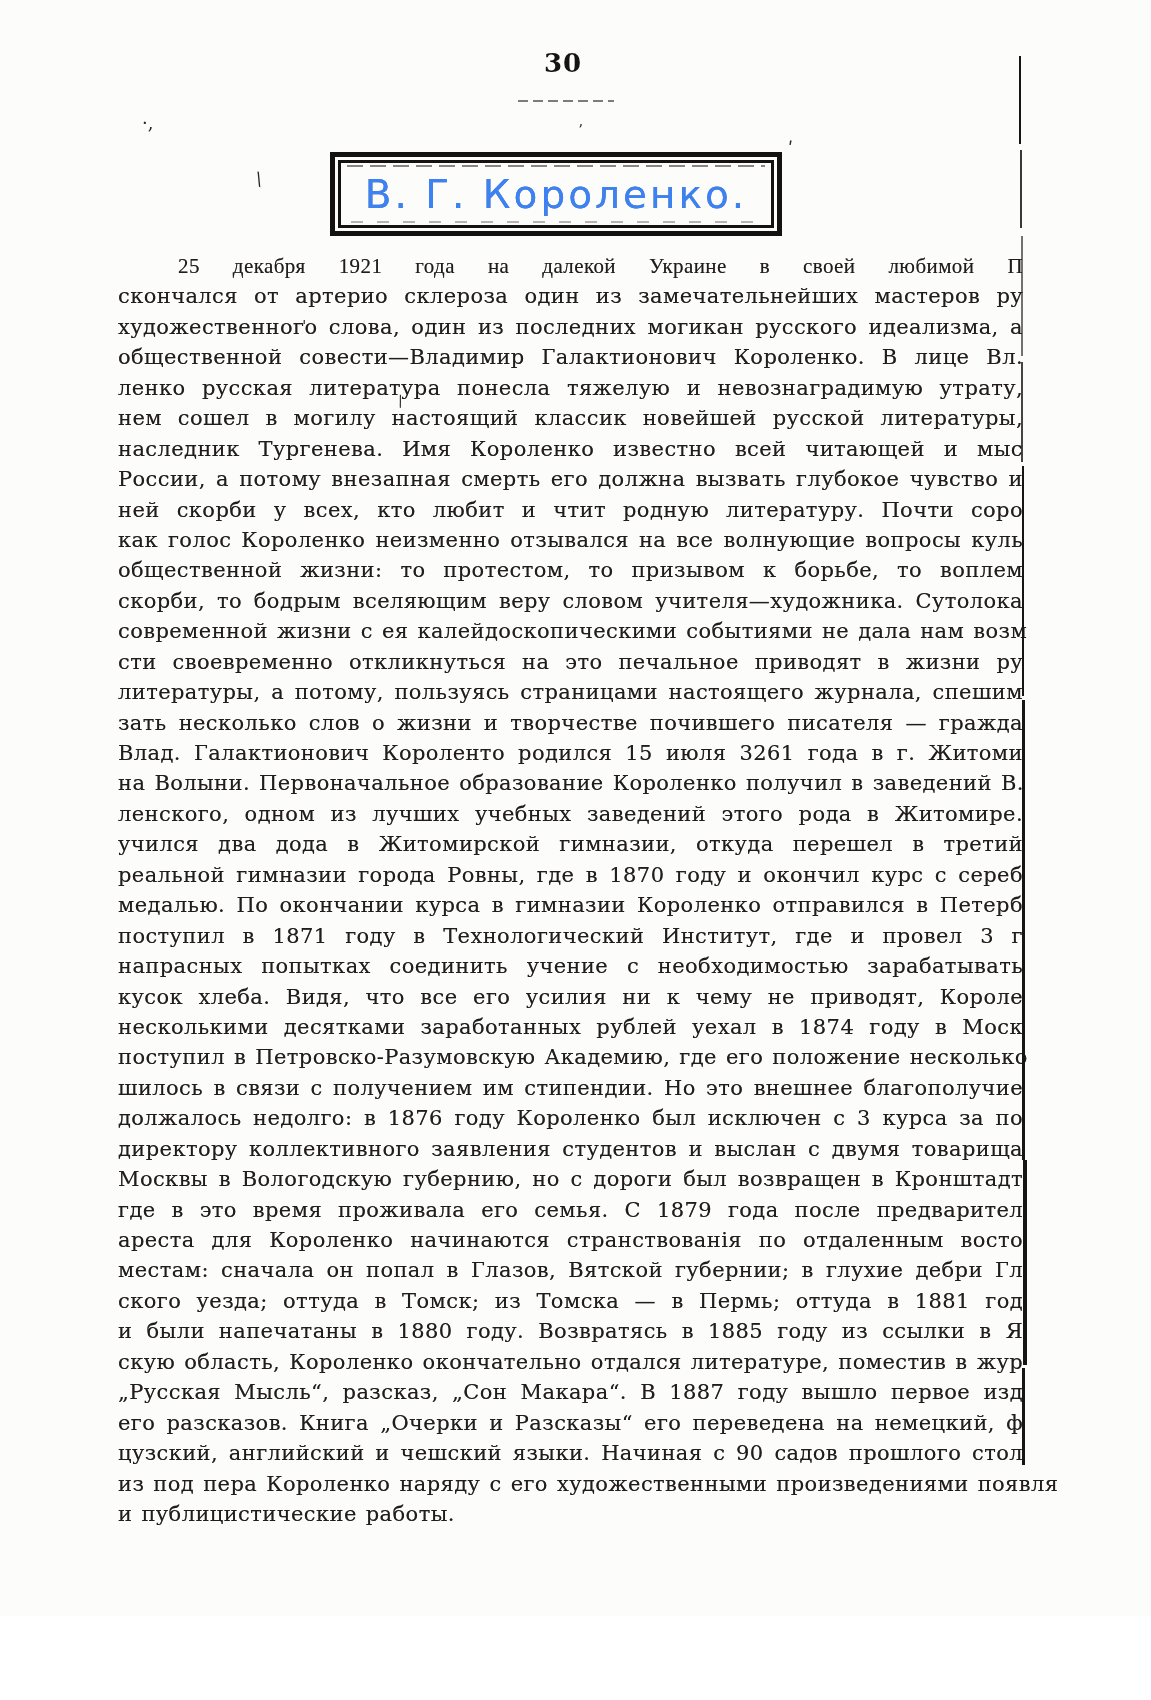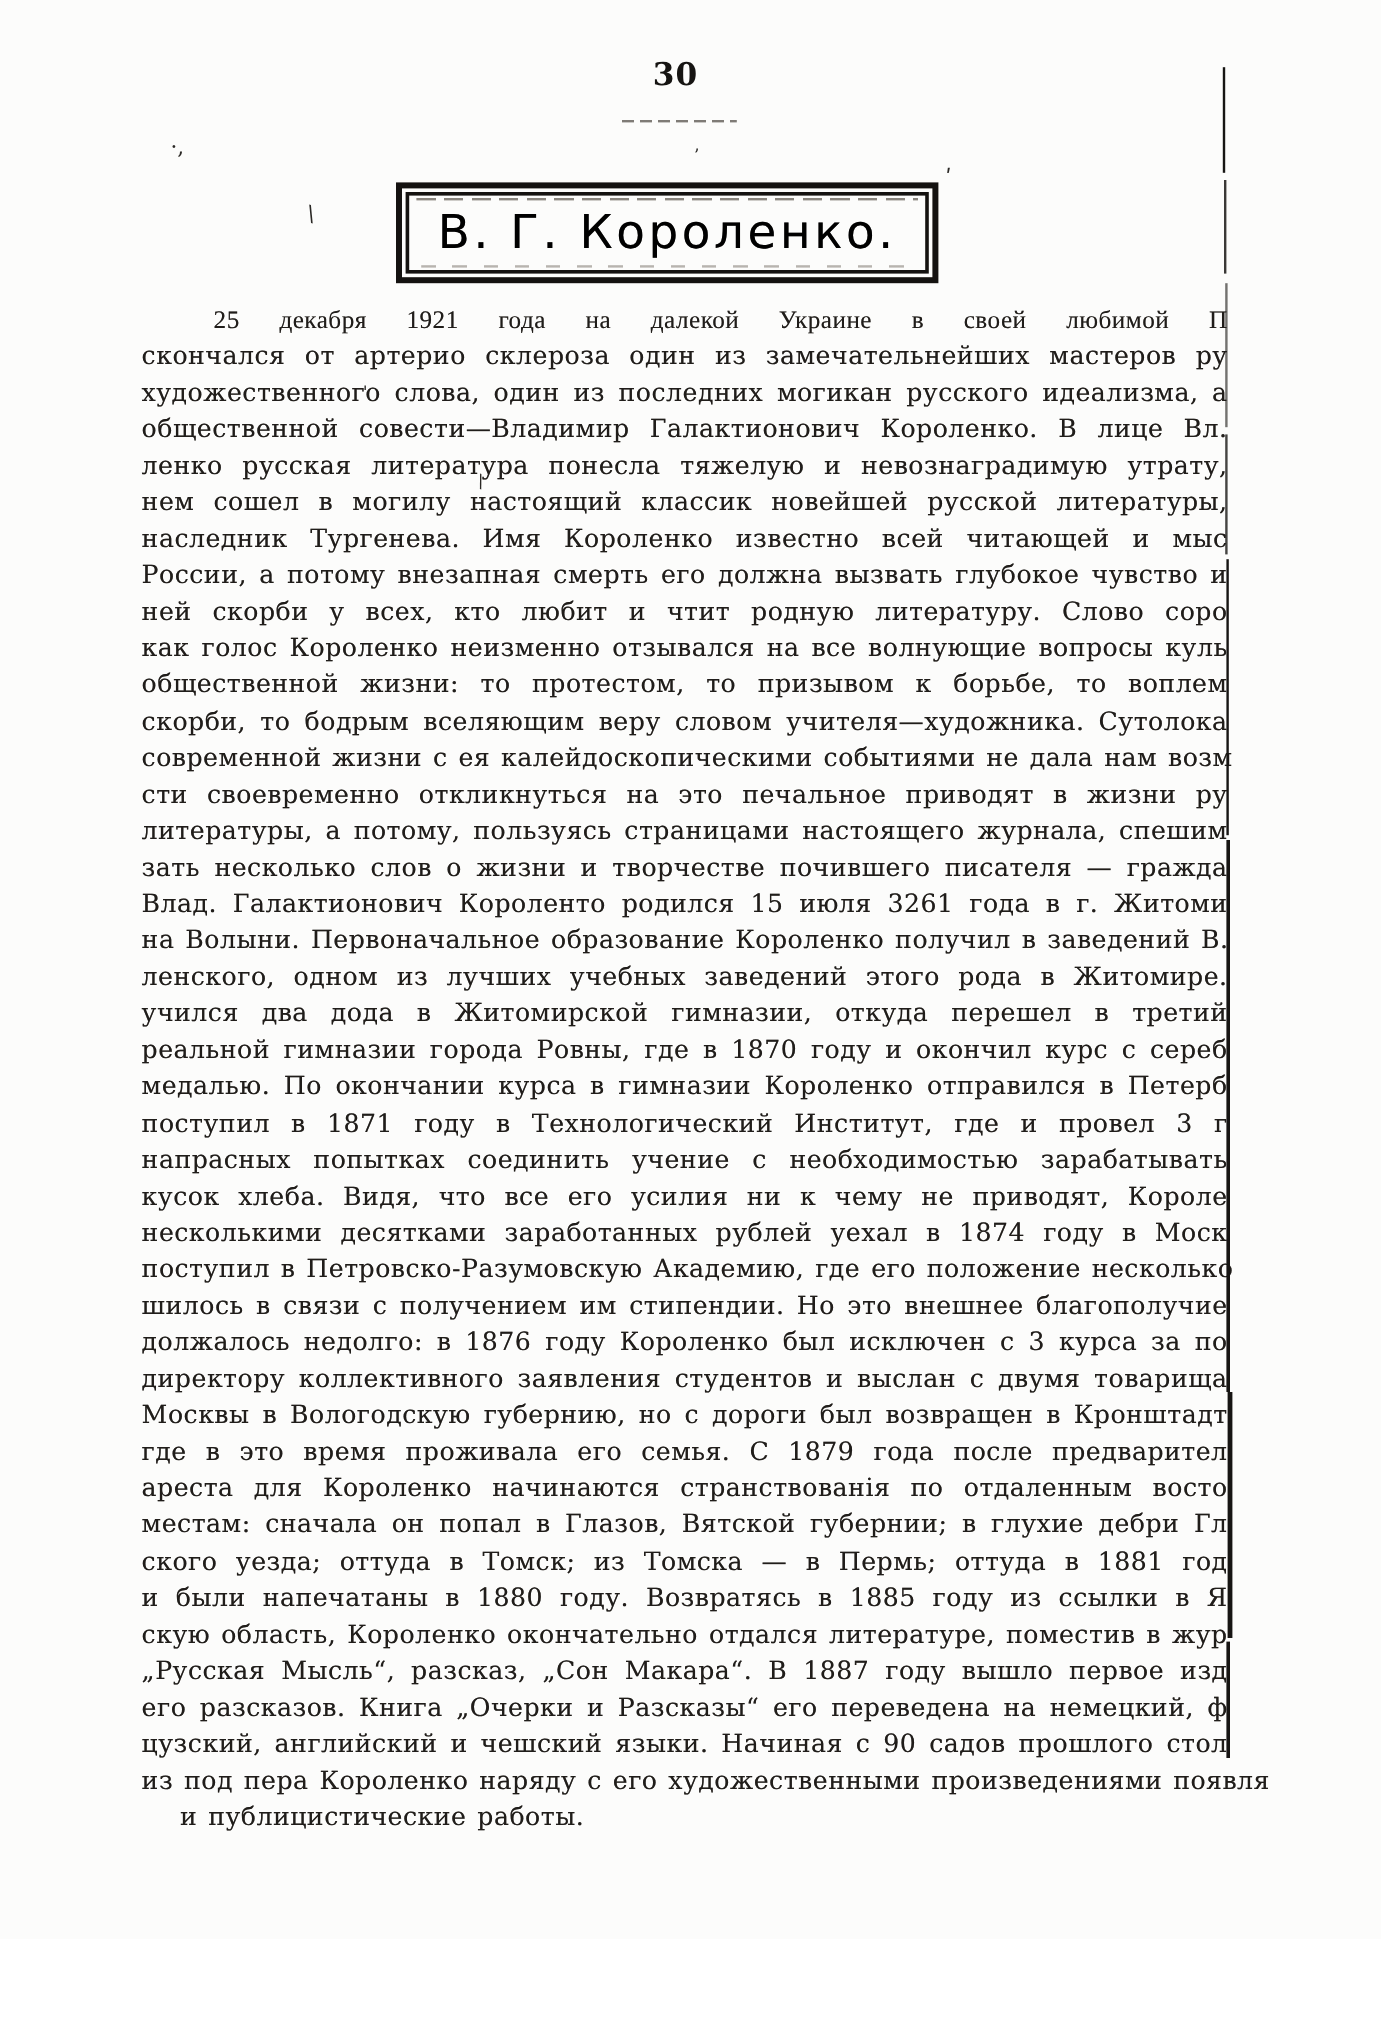--- a/index.html
+++ b/index.html
@@ -61,21 +61,21 @@
     position: absolute;
     bottom: 2px; left: 10px; right: 10px; height: 2px;
     background: repeating-linear-gradient(90deg, #9a958e 0 12px, transparent 12px 26px);
     opacity: .7;
   }
   .title-text {
     font-family: "DejaVu Sans", sans-serif;
     font-size: 39px;
     font-weight: 500;
     letter-spacing: 3px;
-    color: #000000;
+    color: #3b82f6;
     text-shadow: 0 0 0.5px rgba(20,18,16,.6);
   }
   .body-block {
     position: absolute;
     left: 118px;
     top: 251px;
     width: 905px;
   }
   .text-line {
     height: 30.45px;
@@ -83,21 +83,21 @@
     line-height: 30.45px;
     text-align: justify;
     text-align-last: justify;
     white-space: nowrap;
     letter-spacing: 0.4px;
     word-spacing: 2px;
     color: #201d1a;
     text-shadow: 0 0 0.4px rgba(32,29,26,.55);
   }
   .text-line:first-child { text-indent: 60px; font-family: Liberation Serif, serif; }
-  .text-line:last-child { text-align-last: left; margin-left: 32px; }
+  .text-line:last-child { text-align-last: left; }
   .crease-seg {
     position: absolute;
     background: #171513;
   }
   .speck {
     position: absolute;
     font-size: 18px;
     color: #2a2825;
     font-family: "DejaVu Serif", serif;
   }
@@ -126,21 +126,21 @@
 
   <div class="body-block">
       <div class="text-line">25 декабря 1921 года на далекой Украине в своей любимой П</div>
       <div class="text-line">скончался от артерио склероза один из замечательнейших мастеров ру</div>
       <div class="text-line">художественного слова, один из последних могикан русского идеализма, а</div>
       <div class="text-line">общественной совести—Владимир Галактионович Короленко. В лице Вл.</div>
       <div class="text-line">ленко русская литература понесла тяжелую и невознаградимую утрату,</div>
       <div class="text-line">нем сошел в могилу настоящий классик новейшей русской литературы,</div>
       <div class="text-line">наследник Тургенева. Имя Короленко известно всей читающей и мыс</div>
       <div class="text-line">России, а потому внезапная смерть его должна вызвать глубокое чувство и</div>
-      <div class="text-line">ней скорби у всех, кто любит и чтит родную литературу. Слово соро</div>
+      <div class="text-line">ней скорби у всех, кто любит и чтит родную литературу. Почти соро</div>
       <div class="text-line">как голос Короленко неизменно отзывался на все волнующие вопросы куль</div>
       <div class="text-line">общественной жизни: то протестом, то призывом к борьбе, то воплем</div>
       <div class="text-line">скорби, то бодрым вселяющим веру словом учителя—художника. Сутолока</div>
       <div class="text-line">современной жизни с ея калейдоскопическими событиями не дала нам возм</div>
       <div class="text-line">сти своевременно откликнуться на это печальное приводят в жизни ру</div>
       <div class="text-line">литературы, а потому, пользуясь страницами настоящего журнала, спешим</div>
       <div class="text-line">зать несколько слов о жизни и творчестве почившего писателя — гражда</div>
       <div class="text-line">Влад. Галактионович Короленто родился 15 июля 3261 года в г. Житоми</div>
       <div class="text-line">на Волыни. Первоначальное образование Короленко получил в заведений В.</div>
       <div class="text-line">ленского, одном из лучших учебных заведений этого рода в Житомире.</div>

